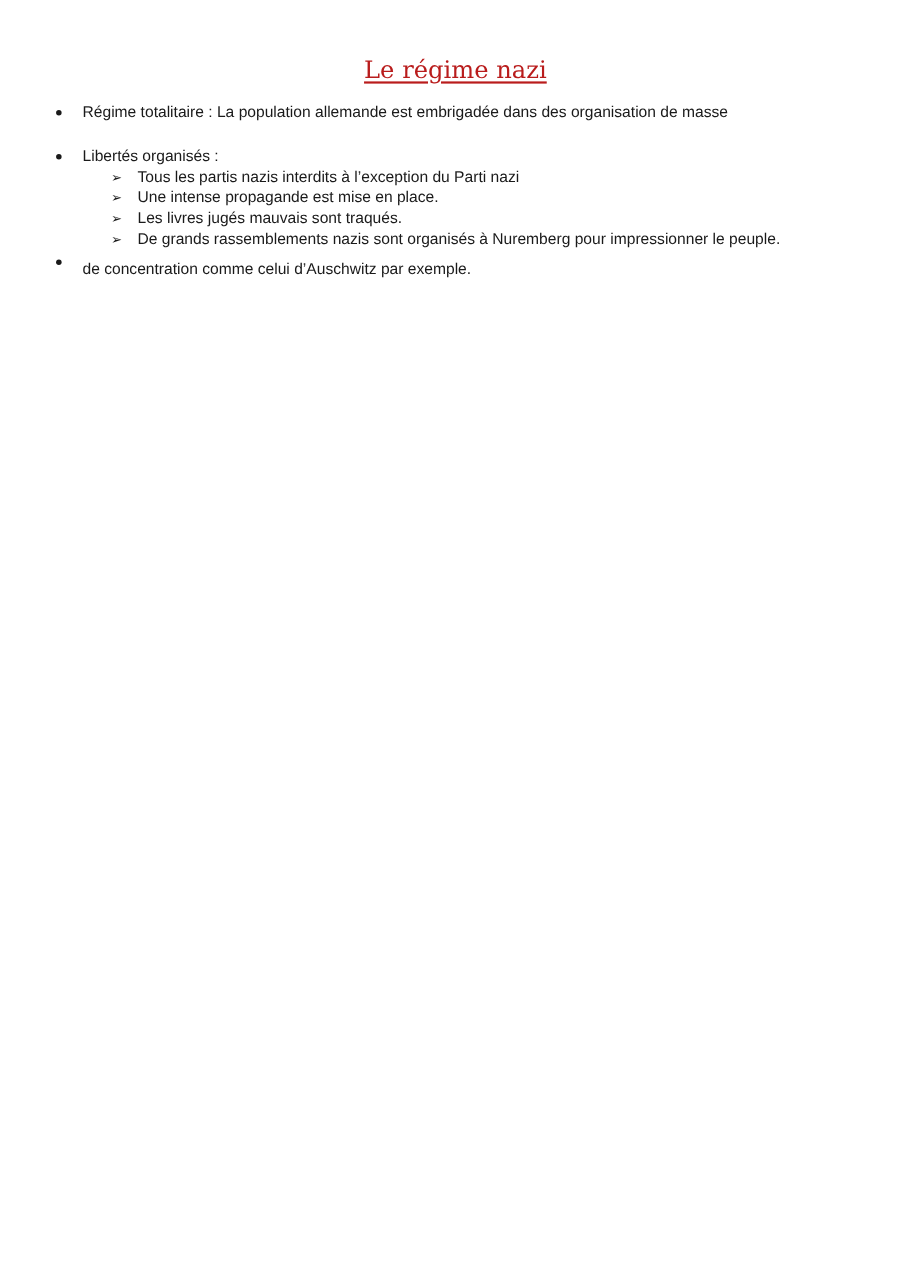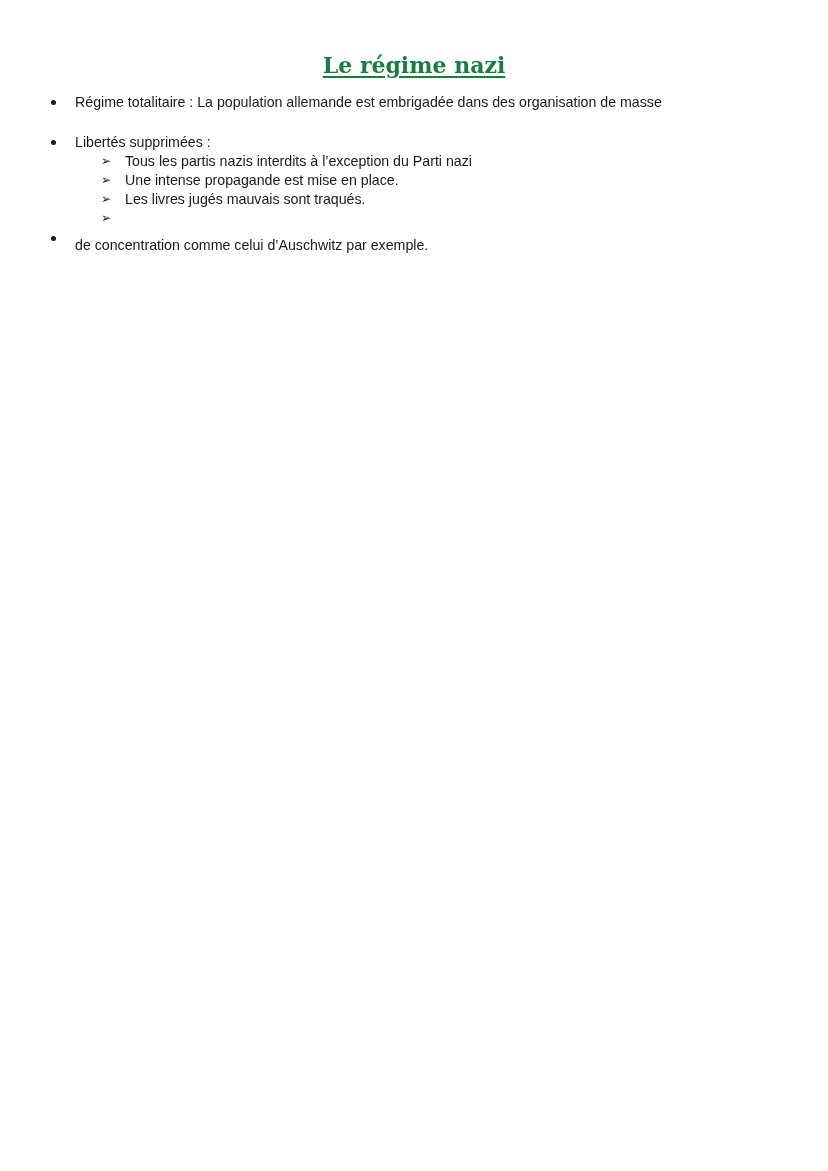--- a/index.html
+++ b/index.html
@@ -21,23 +21,23 @@
       width: 828px;
       height: 1171px;
     }
     .title {
       position: absolute;
       top: 50px;
       left: 0;
       width: 828px;
       text-align: center;
       font-family: "DejaVu Serif", "Liberation Serif", serif;
-      font-weight: bold;
+      font-weight: normal;
       font-size: 22px;
-      color: #15803d;
+      color: #b91c1c;
       line-height: 30px;
     }
     .title span {
       text-decoration: underline;
       text-decoration-thickness: 2px;
       text-underline-offset: 3px;
     }
     .line {
       position: absolute;
       font-size: 14.2px;
@@ -64,29 +64,30 @@
 <div class="page">
 
   <div class="title">
     <span>Le régime nazi</span>
   </div>
 
   <div class="bullet" style="left:51px; top:100px;"></div>
   <div class="line" style="left:75px; top:93px;">Régime totalitaire : La population allemande est embrigadée dans des organisation de masse</div>
 
   <div class="bullet" style="left:51px; top:140px;"></div>
-  <div class="line" style="left:75px; top:133px;">Libertés supprimées :</div>
+  <div class="line" style="left:75px; top:133px;">Libertés organisés :</div>
 
   <div class="arrow" style="left:101px; top:152px;">➢</div>
   <div class="line" style="left:125px; top:152px;">Tous les partis nazis interdits à l’exception du Parti nazi</div>
 
   <div class="arrow" style="left:101px; top:171px;">➢</div>
   <div class="line" style="left:125px; top:171px;">Une intense propagande est mise en place.</div>
 
   <div class="arrow" style="left:101px; top:190px;">➢</div>
   <div class="line" style="left:125px; top:190px;"> Les livres jugés mauvais sont traqués.</div>
 
   <div class="arrow" style="left:101px; top:209px;">➢</div>
+  <div class="line" style="left:125px; top:209px;">De grands rassemblements nazis sont organisés à Nuremberg pour impressionner le peuple.</div>
 
   <div class="bullet" style="left:51px; top:236px;"></div>
   <div class="line" style="left:75px; top:236px;">de concentration comme celui d’Auschwitz par exemple.</div>
 
 </div>
 
 </body></html>

